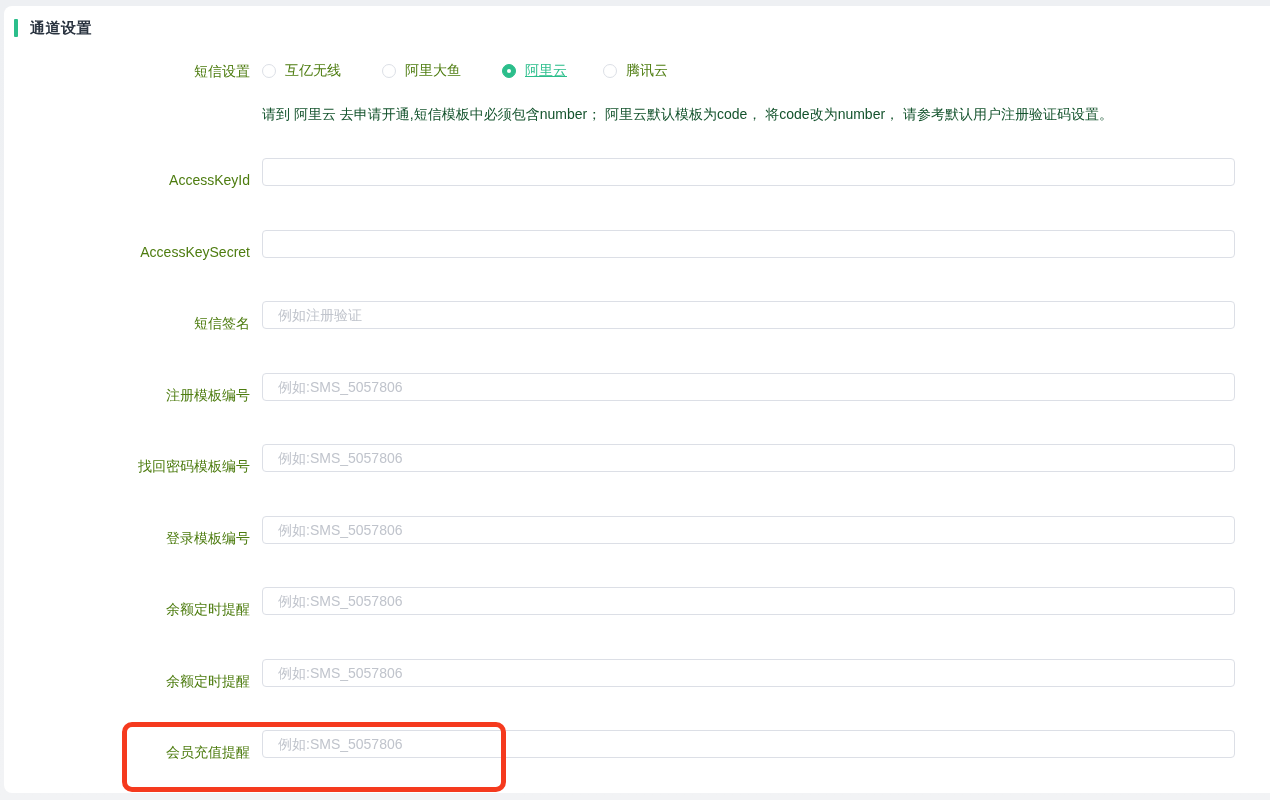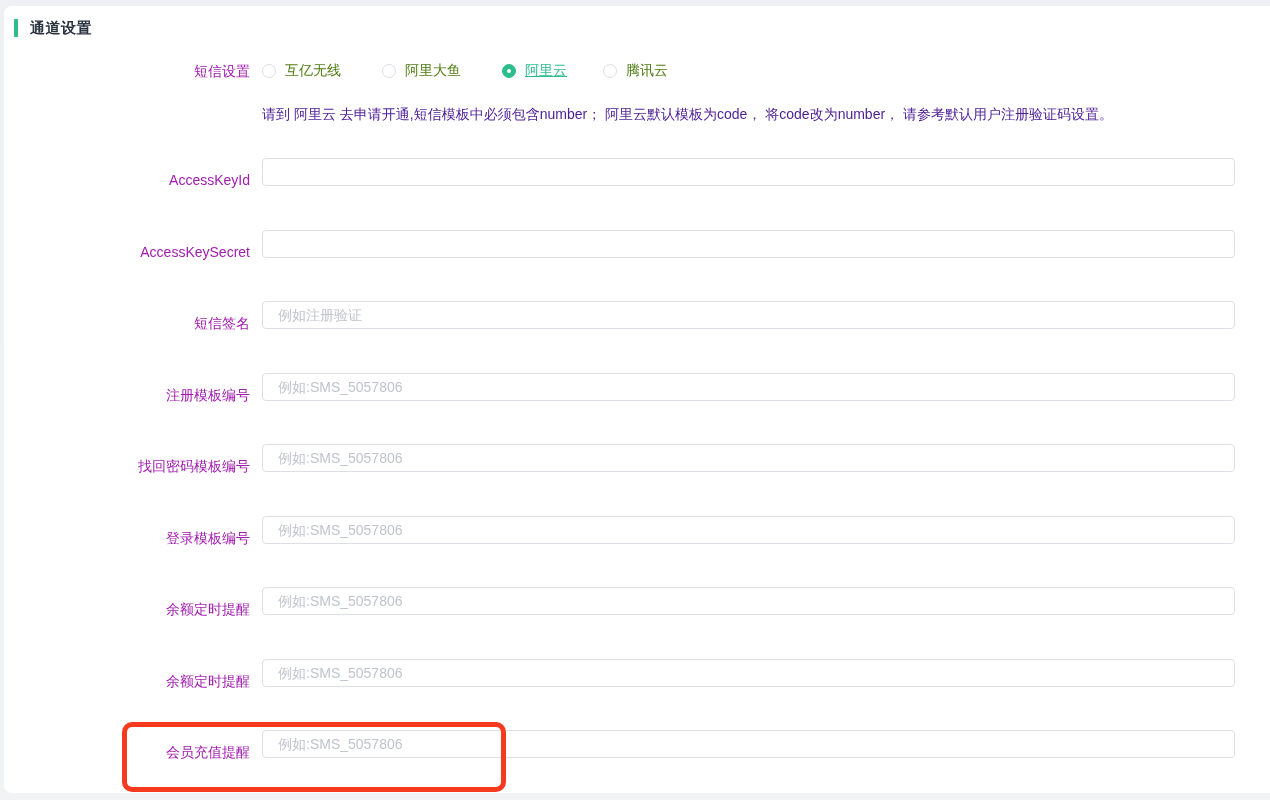--- a/index.html
+++ b/index.html
@@ -11,42 +11,42 @@
     background:#ffffff; border-radius:8px 0 0 8px; }
 
   
   .sec-header { position:absolute; left:10px; top:13px; height:20px; display:flex; align-items:flex-start; }
   .sec-bar { width:4px; height:18px; border-radius:1px; margin-right:12px; }
   .sec-title { font-size:15px; font-weight:bold; color:#2a3440; letter-spacing:0.5px; }
 
   
   .row { position:absolute; left:0; width:1266px; height:44px; }
   .row-label { position:absolute; left:0; top:0; width:246px; height:44px;
-    line-height:44px; text-align:right; font-size:14px; color:#a21caf; }
+    line-height:44px; text-align:right; font-size:14px; color:#4d7c0f; }
   .row-input { position:absolute; left:258px; top:0; width:973px; height:28px;
     border:1px solid #dcdfe6; border-radius:4px; padding:0 15px; font-size:14px;
     color:#606266; background:#fff; outline:none;
     font-family:"Liberation Sans","DejaVu Sans",sans-serif; }
   .row-input::placeholder { color:#c0c4cc; opacity:1; }
 
   
   .radio-row { position:absolute; left:0; top:43px; width:1266px; height:44px; }
   .radio-group { position:absolute; left:258px; top:0; height:44px; display:flex; align-items:center; }
   .radio-item { display:flex; align-items:center; cursor:pointer; margin-right:41px; }
   .radio-circle { width:14px; height:14px; border-radius:50%; border:1px solid #dcdfe6;
     background:#fff; margin-right:9px; position:relative; flex:none; }
   .radio-item.selected .radio-circle { background:var(--green); border-color:var(--green); }
   .radio-item.selected .radio-circle::after { content:""; position:absolute; left:4px; top:4px;
     width:4px; height:4px; border-radius:50%; background:#fff; }
   .radio-label { font-size:14px; color:#4d7c0f; }
   .radio-item.selected .radio-label { color:var(--green);text-decoration:underline; }
 
   
   .help-row { position:absolute; left:258px; top:97px; width:990px;
-    font-size:14px; color:#4c1d95; line-height:22px; }
+    font-size:14px; color:#14532d; line-height:22px; }
 
   
   .annotation-box { position:absolute; left:118px; top:716px; width:384px; height:70px;
     border:5px solid #f53a1e; border-radius:10px; pointer-events:none; z-index:10;
     background:transparent; }
 </style>
 </head>
 <body>
 
 <div class="card" style="--green:#2bbe8b;">

